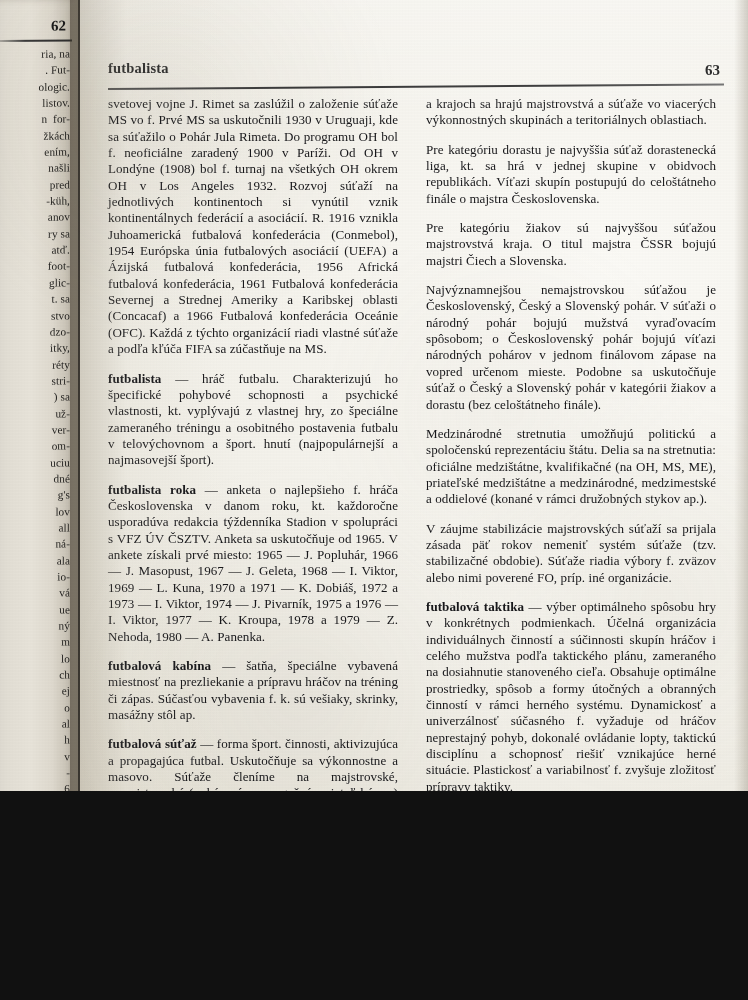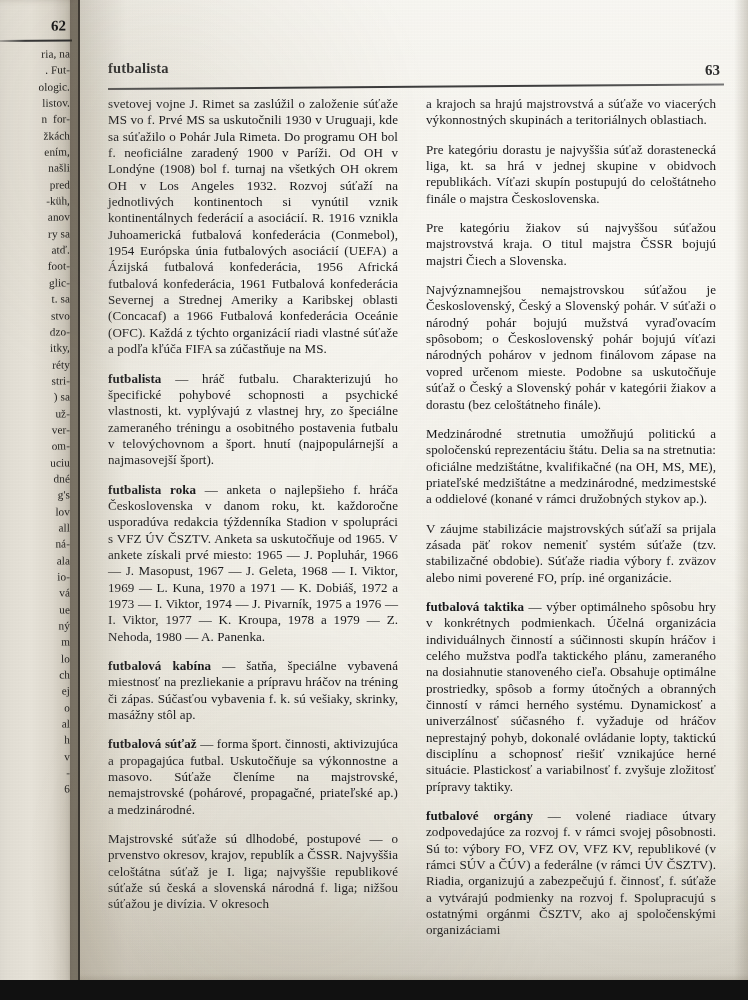--- a/index.html
+++ b/index.html
@@ -9,21 +9,21 @@
     overflow: hidden;
     background: #111;
   }
   body {
     font-family: "Liberation Serif", "DejaVu Serif", serif;
   }
 
   
   #scan {
     position: relative;
-    width: 748px; height: 980px;
+    width: 748px; height: 791px;
     background: #1a1a1a;
     overflow: hidden;
   }
 
   
   .backdrop {
     position: absolute; inset: 0;
     background:
       linear-gradient(100deg, #2a2724 0%, #191816 40%, #121111 100%);
   }

